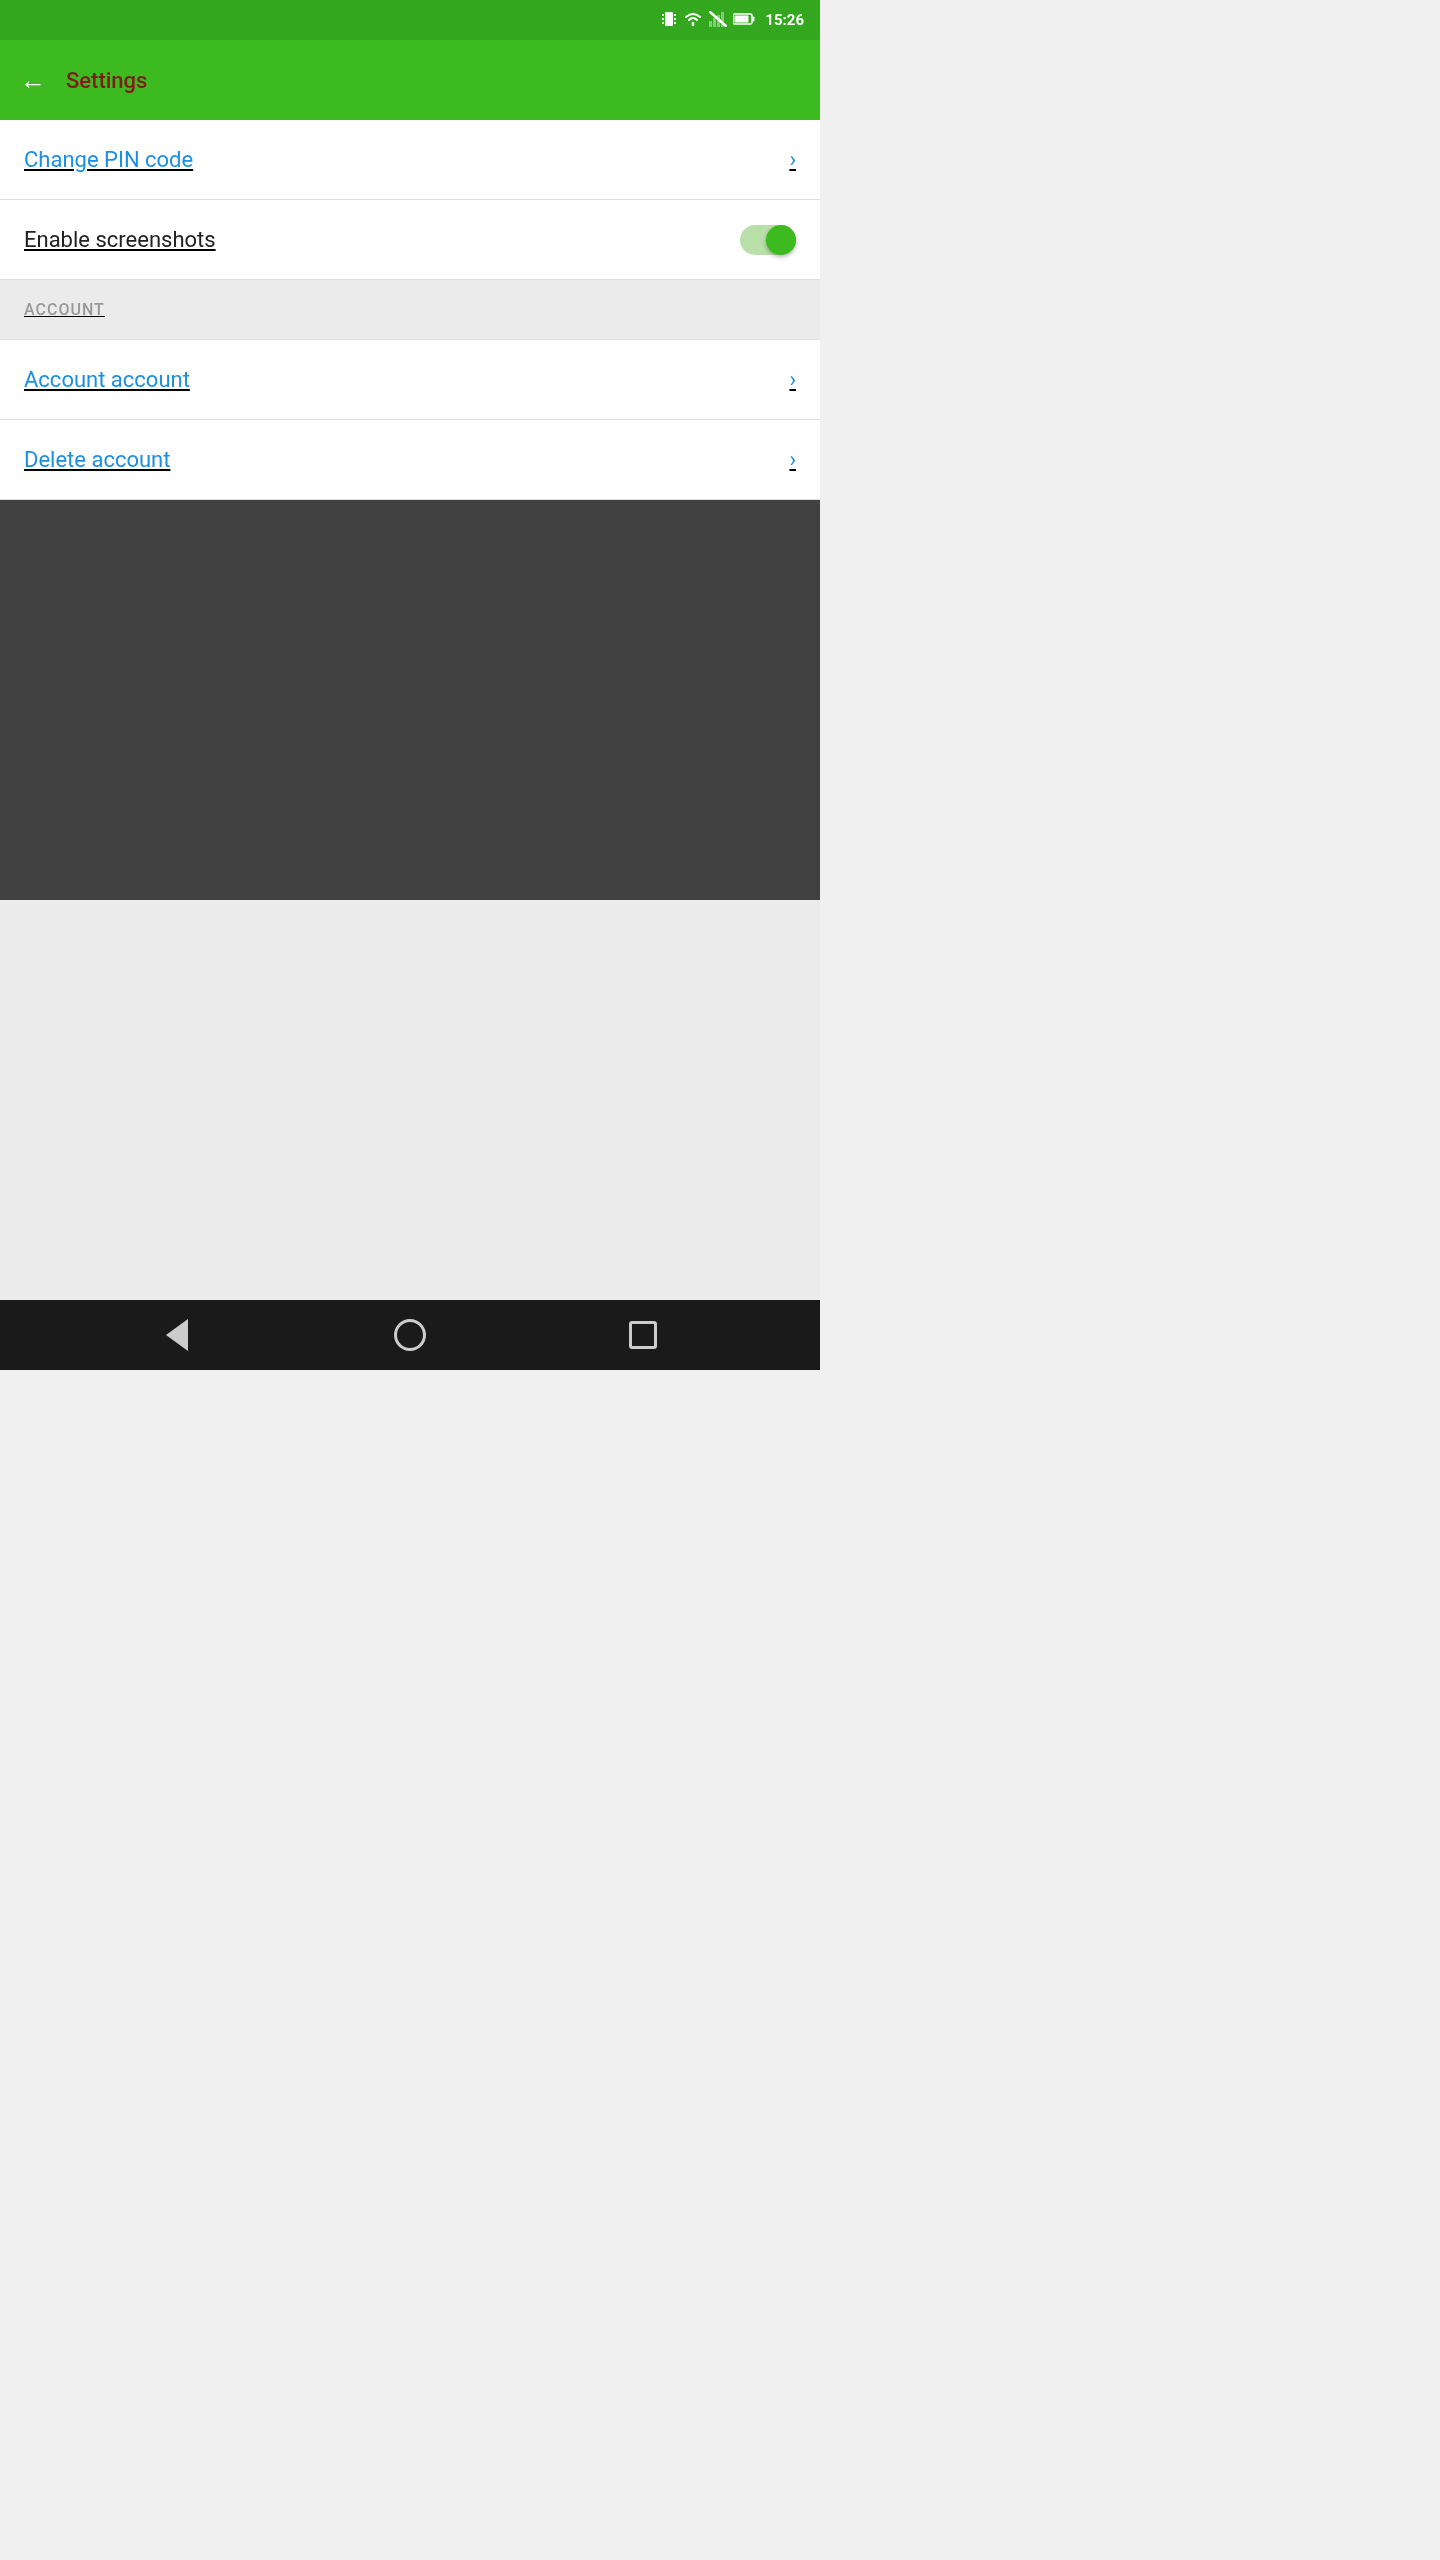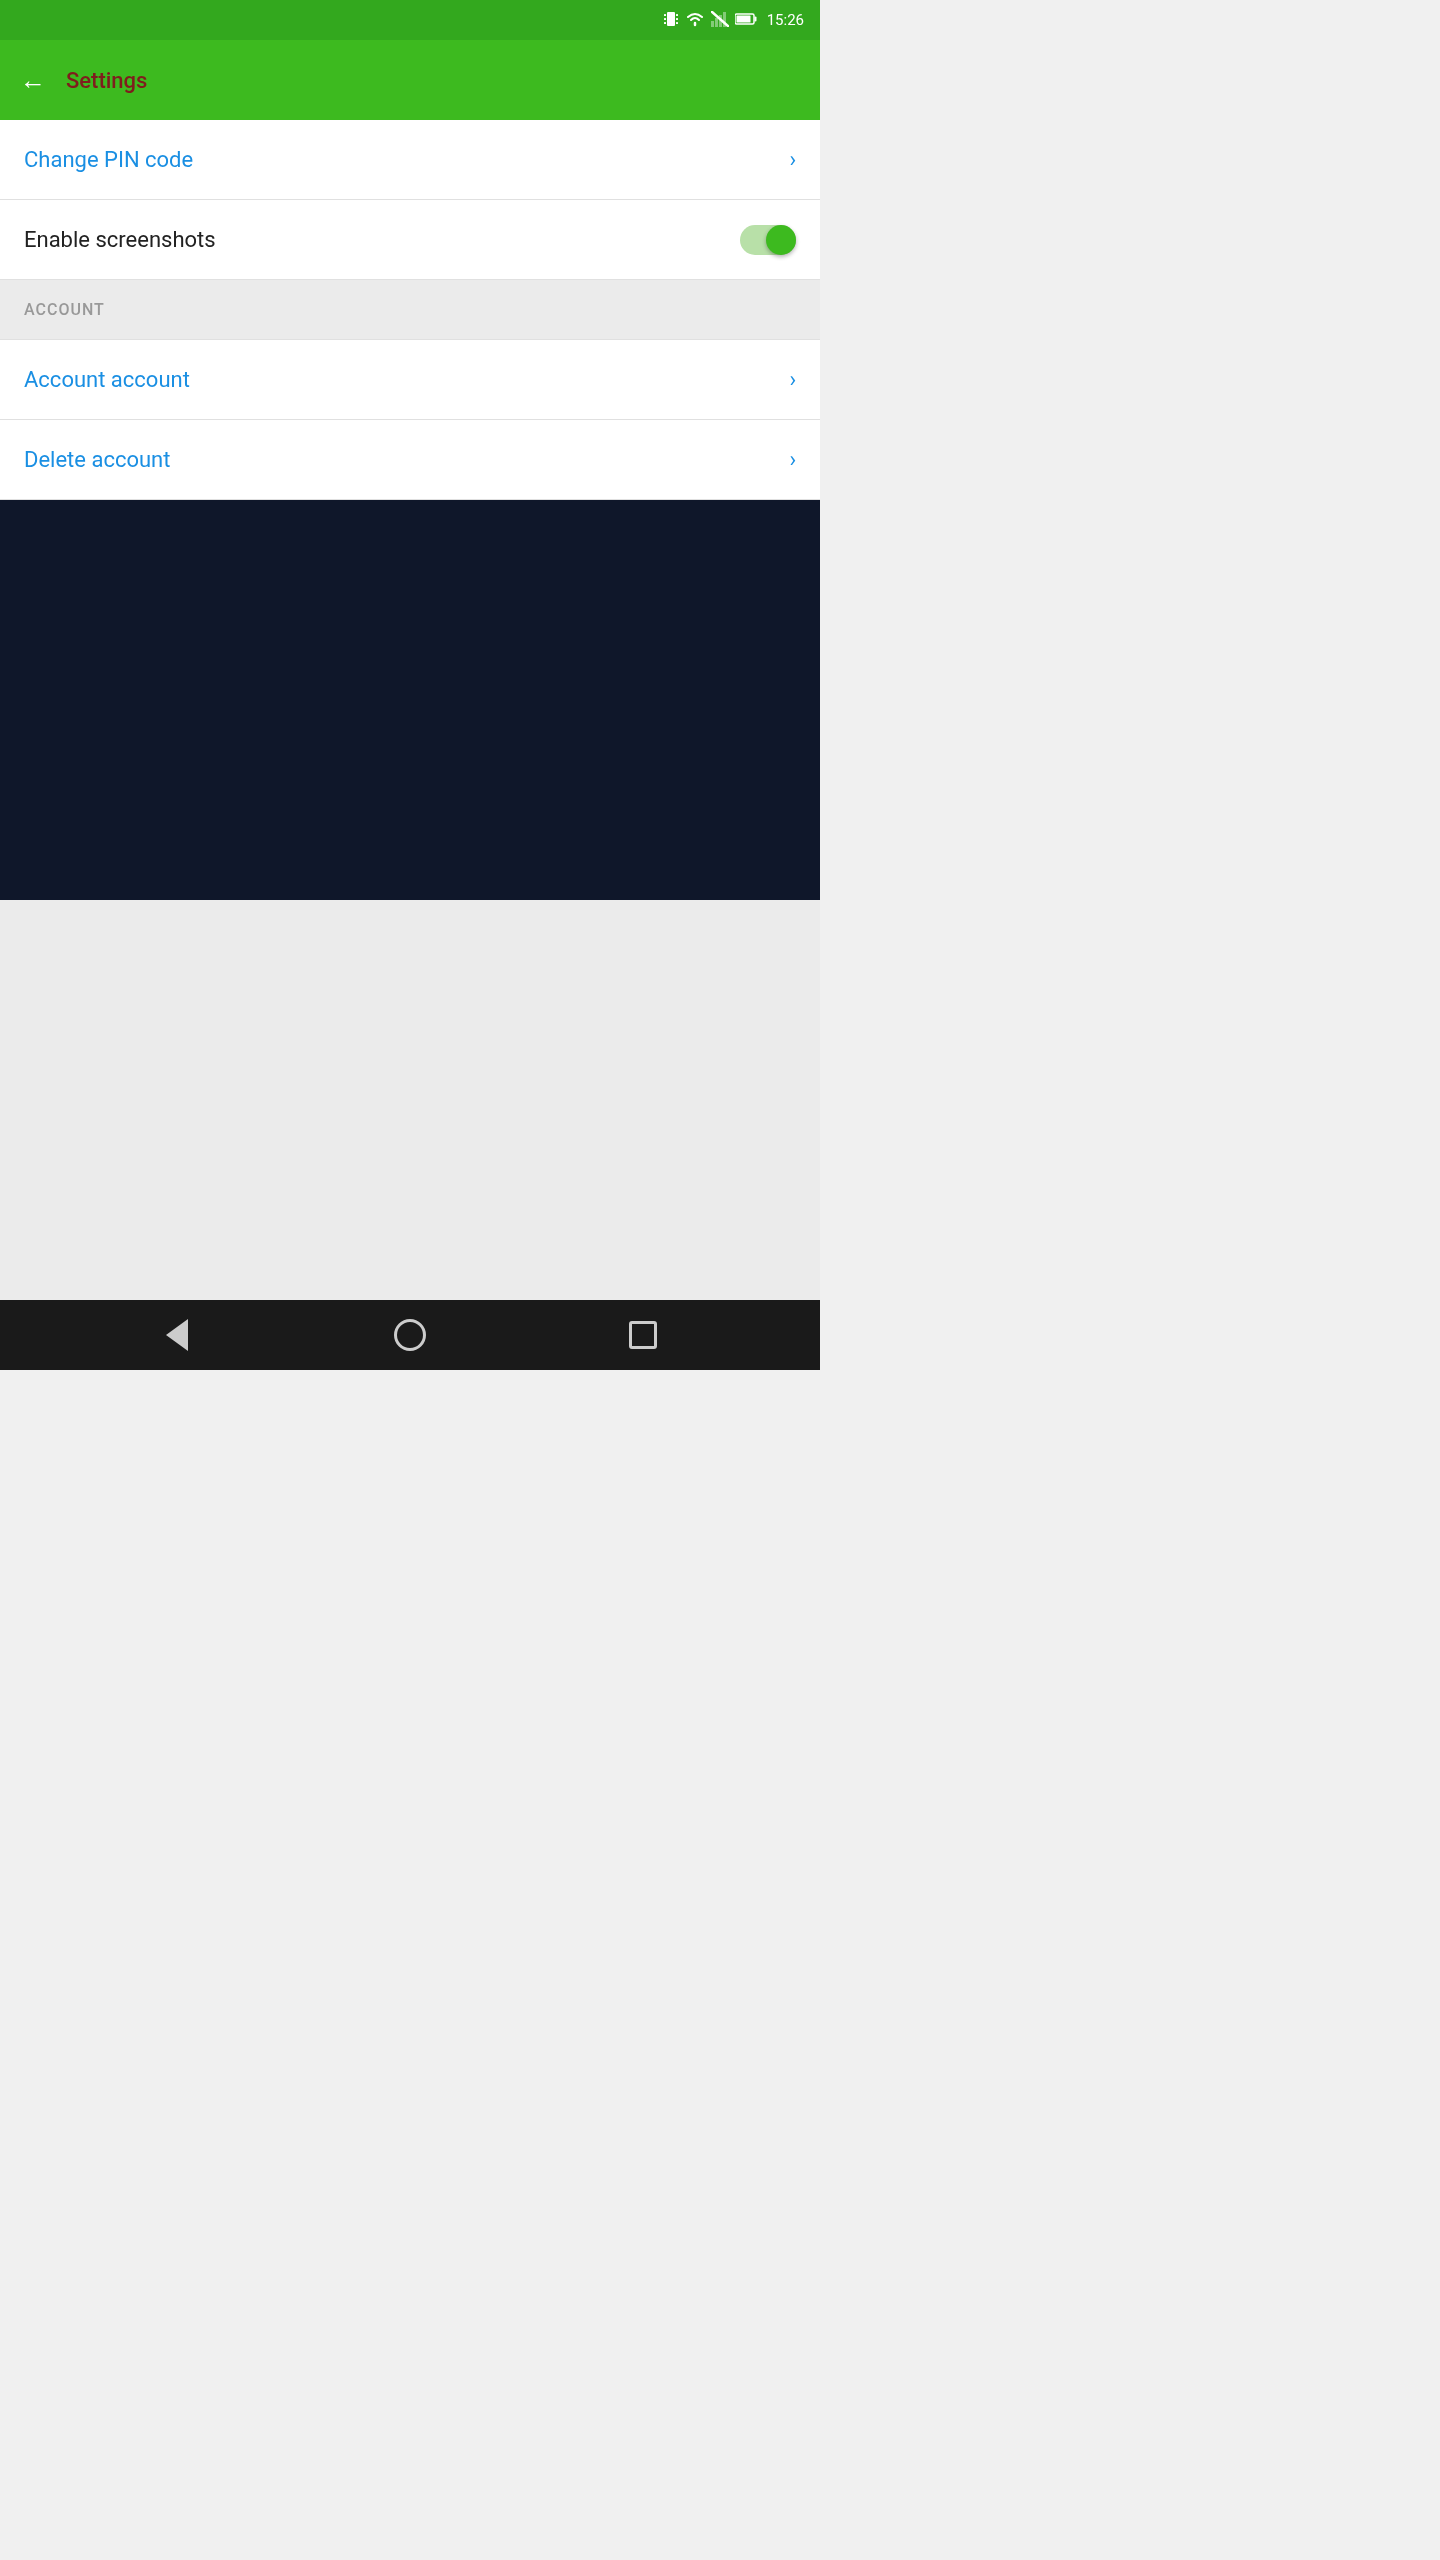--- a/index.html
+++ b/index.html
@@ -36,21 +36,21 @@
     }
 
     .status-icon {
       color: white;
       font-size: 14px;
     }
 
     .status-time {
       color: white;
       font-size: 15px;
-      font-weight: normal;
+      font-weight: bold;
       margin-left: 4px;
     }
 
     
     .header {
       background: #3dba1f;
       height: 80px;
       display: flex;
       align-items: center;
       padding: 0 20px;
@@ -64,22 +64,23 @@
     }
 
     .header-title {
       color: #7f1d1d;
       font-size: 22px;
       font-weight: 500;
     }
 
     
     .settings-list {
-      background: #0f172a;
+      background: #404040;
       flex: 1;
+      text-decoration: underline;
     }
 
     .settings-item {
       display: flex;
       align-items: center;
       justify-content: space-between;
       padding: 0 24px;
       height: 80px;
       border-bottom: 1px solid #e0e0e0;
       background: white;

